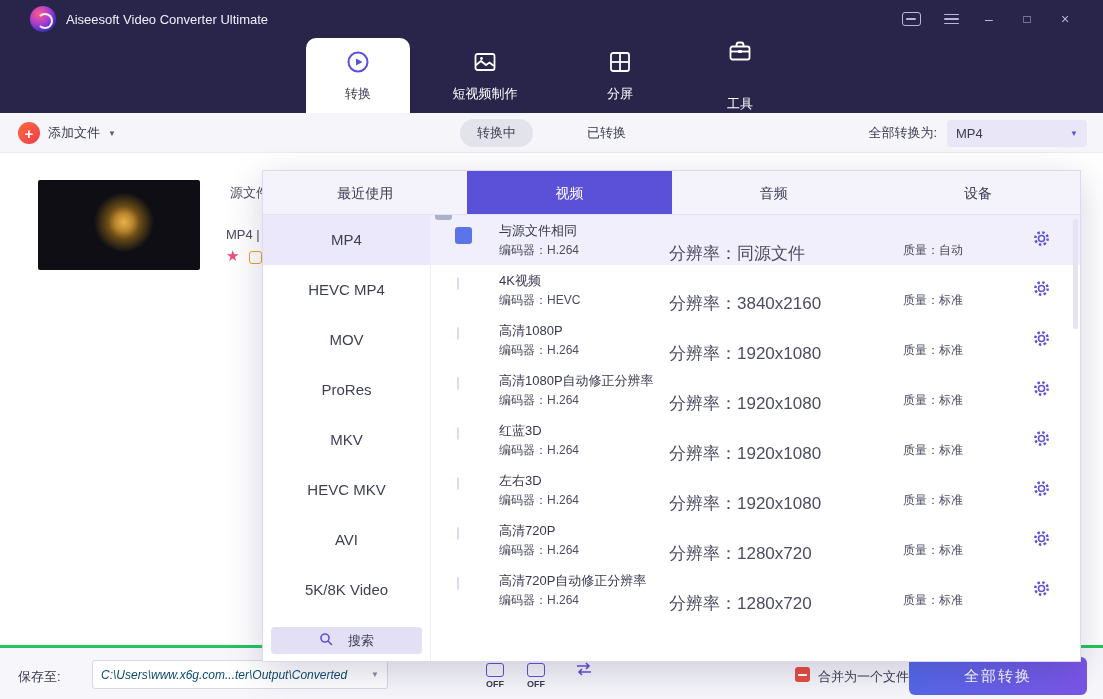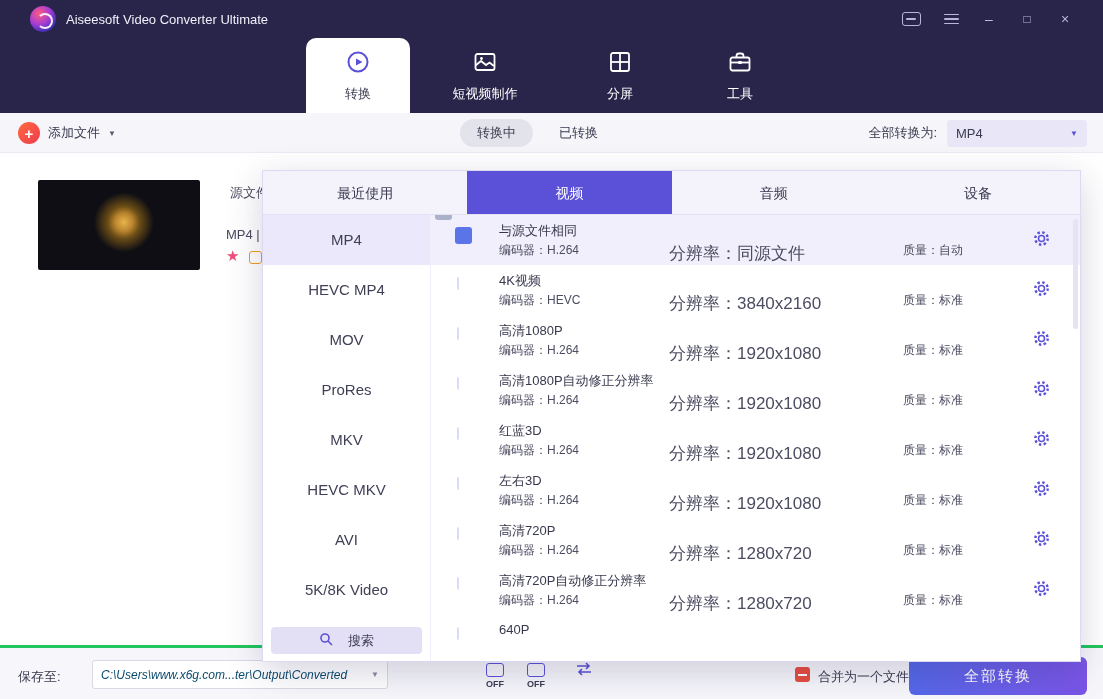--- a/index.html
+++ b/index.html
@@ -19,36 +19,36 @@
   .icon-menu i { width:15px; height:1.6px; background:#b9b6d9; border-radius:1px; }
   .glyph-max { font-size:12px; }
 
   
   .navbar { position:absolute; top:38px; left:0; right:0; height:75px; background:#29244a; z-index:2; }
   .nav-tabs { position:absolute; left:306px; top:0; height:75px; display:flex; }
   .nav-tab { display:flex; flex-direction:column; align-items:center; justify-content:center; gap:6px; height:75px; }
   .nav-tab:nth-child(1){ width:104px; }
   .nav-tab:nth-child(2){ width:150px; }
   .nav-tab:nth-child(3){ width:120px; }
-  .nav-tab:nth-child(4){ width:120px; }
+  .nav-tab:nth-child(4){ width:120px;justify-content:space-between; }
   .nav-tab.active { background:#ffffff; border-radius:10px 10px 0 0; }
   .nav-icon { color:#ffffff; display:block; }
   .nav-tab.active .nav-icon { color:#5b51d8; }
   .nav-label { font-size:13px; color:#ffffff; }
   .nav-tab.active .nav-label { color:#3a3a52; }
 
   
   .toolbar { position:absolute; top:113px; left:0; right:0; height:40px; background:#f6f6fa; border-bottom:1px solid #eaeaf2; }
   .add-group { position:absolute; left:18px; top:0; height:40px; display:flex; align-items:center; gap:8px; }
   .plus-circle { width:22px; height:22px; border-radius:50%; background:linear-gradient(135deg,#ff6a3d,#ef3b4e); color:#fff; font-size:15px; font-weight:bold; display:flex; align-items:center; justify-content:center; line-height:1; }
   .add-label { font-size:13px; color:#3a3a50; }
   .caret { font-size:8px; color:#5a5a70; }
   .center-toggle { position:absolute; left:460px; top:0; height:40px; display:flex; align-items:center; gap:26px; }
   .pill { background:#e3e3eb; border-radius:14px; padding:5px 17px; font-size:13px; color:#3a3a50; }
-  .plain-toggle { font-size:13px; color:#3a3a50; }
+  .plain-toggle { font-size:13px; color:#3a3a50;margin-left:28px; }
   .convert-to { position:absolute; right:16px; top:0; height:40px; display:flex; align-items:center; gap:10px; }
   .ct-label { font-size:13px; color:#3a3a50;margin-left:28px; }
   .format-select { width:140px; height:27px; background:#e9e6f8; border-radius:4px; display:flex; align-items:center; padding:0 9px; }
   .format-select .val { font-size:13px; color:#3a3a50; flex:1; }
   .format-select .caret { color:#5b51d8; }
 
   
   .thumb { position:absolute; left:38px; top:180px; width:162px; height:90px; border-radius:2px;
     background:radial-gradient(circle at 53% 47%, #e8b54a 0px, #b9842e 9px, #6b4d16 16px, rgba(16,14,10,0) 30px), #0e0e14; }
   .src-label { position:absolute; left:230px; top:184px; font-size:13px; color:#4a4a5e; }
@@ -327,26 +327,19 @@
           <span class="rtitle">高清720P自动修正分辨率</span>
           <span class="rline2">编码器：H.264</span>
           <span class="rres">分辨率：1280x720</span>
           <span class="rqual">质量：标准</span>
           <span class="gear"><svg width="17" height="17" viewBox="0 0 17 17">
                 <circle cx="8.5" cy="8.5" r="3" fill="none" stroke="#5b51d8" stroke-width="1.5"></circle>
                 <circle cx="8.5" cy="8.5" r="6.2" fill="none" stroke="#5b51d8" stroke-width="2.4" stroke-dasharray="2.4 2.47"></circle>
               </svg></span>
         </div>
 
-        <div class="row">
-          <span class="ficon badge"><i class="screen"></i><b class="badge-label">640P</b></span>
-          <span class="rtitle">640P</span>
-          <span class="rline2"></span>
-          <span class="rres"></span>
-          <span class="rqual"></span>
-        </div>
 
         <span class="scroll-thumb"></span>
       </div>
     </div>
   </div>
 
 </div>
 
 </body></html>

